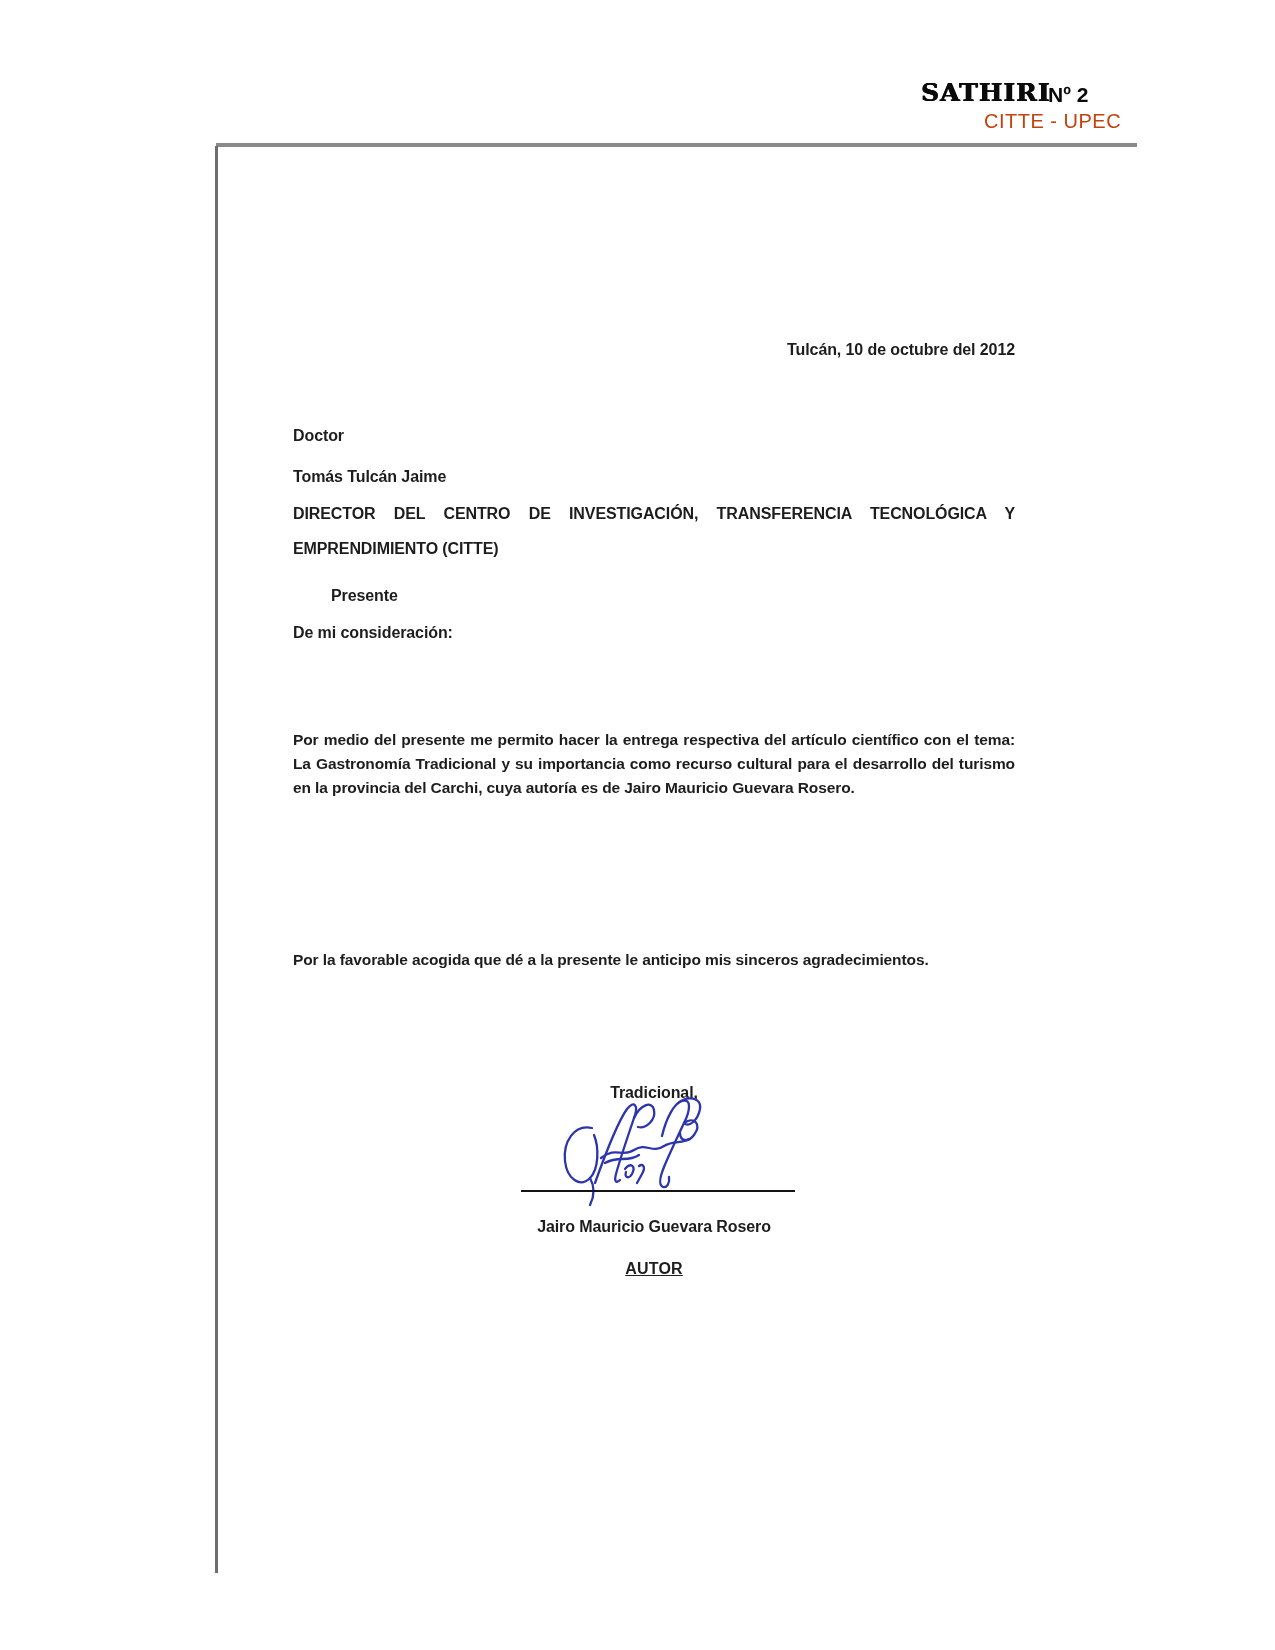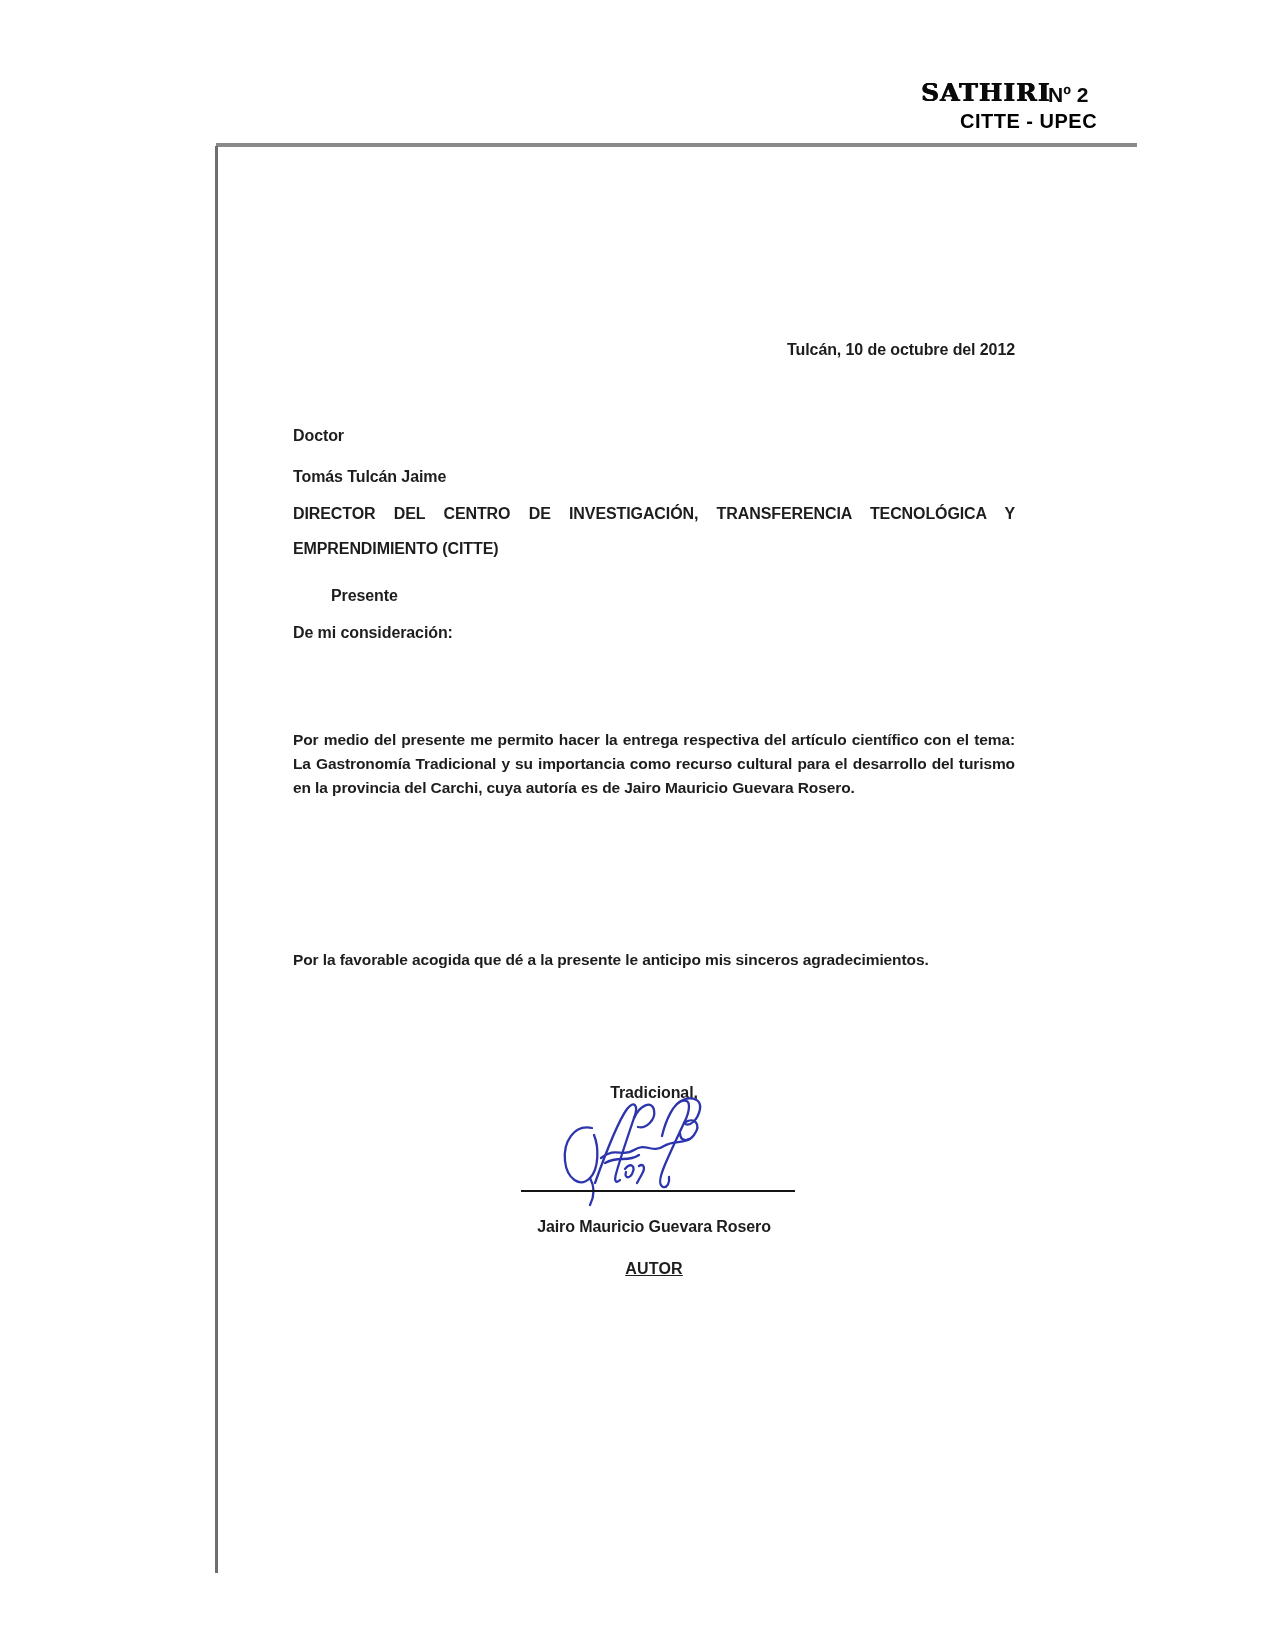--- a/index.html
+++ b/index.html
@@ -20,23 +20,23 @@
     font-family: "DejaVu Serif", serif;
     font-weight: 700; font-size: 25px; line-height: 1;
     letter-spacing: 1px; color: #0a0a0a;
     text-shadow: 0.6px 0 0 #0a0a0a, -0.3px 0 0 #0a0a0a;
   }
   .journal-issue {
     position: absolute; left: 1048px; top: 84px;
     font-weight: 700; font-size: 21px; line-height: 1; color: #0a0a0a;
   }
   .journal-org {
-    position: absolute; left: 960px; top: 111px;
-    font-weight: 700; font-size: 20px; line-height: 1;
-    letter-spacing: 0.5px; color: #000000;
+    position: absolute; left: 984px; top: 111px;
+    font-weight: 400; font-size: 20px; line-height: 1;
+    letter-spacing: 0.5px; color: #c2410c;
   }
   .header-rule {
     position: absolute; left: 216px; top: 143px;
     width: 921px; height: 4px;
     background: var(--rule_gray, #8a8a8a);
   }
   .page-left-border {
     position: absolute; left: 215px; top: 146px;
     width: 3px; height: 1427px;
     background: var(--border_gray, #6e6e6e);

